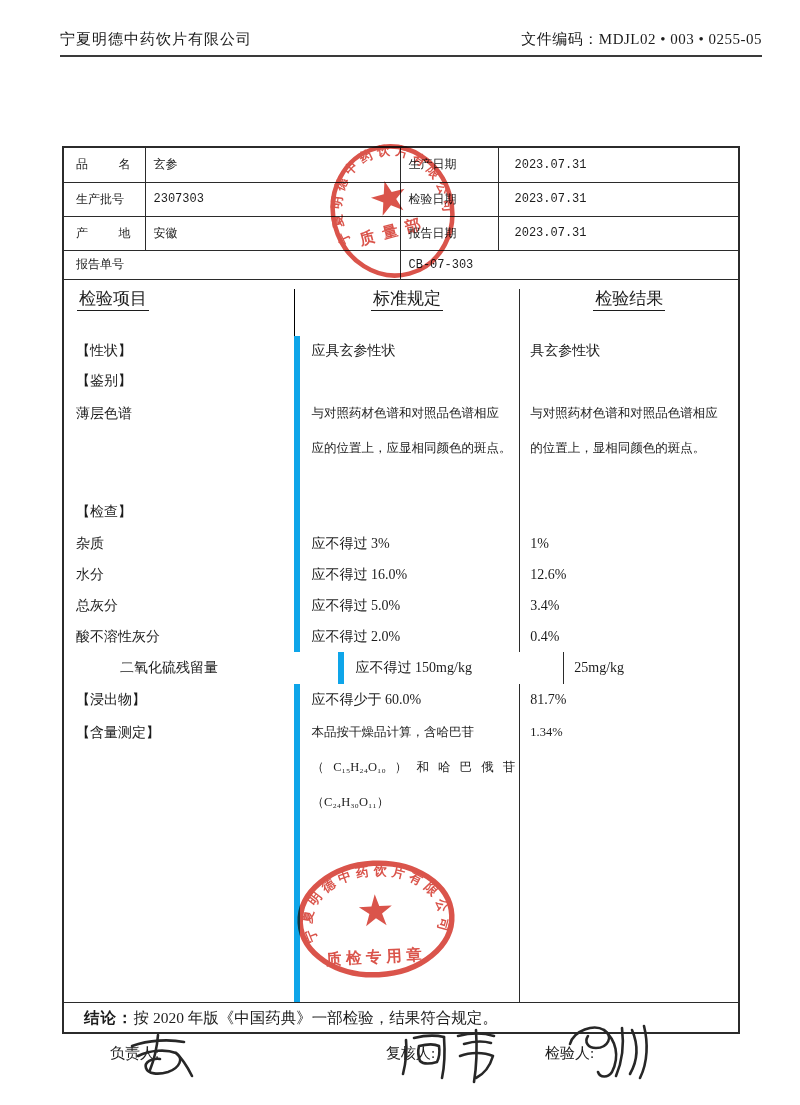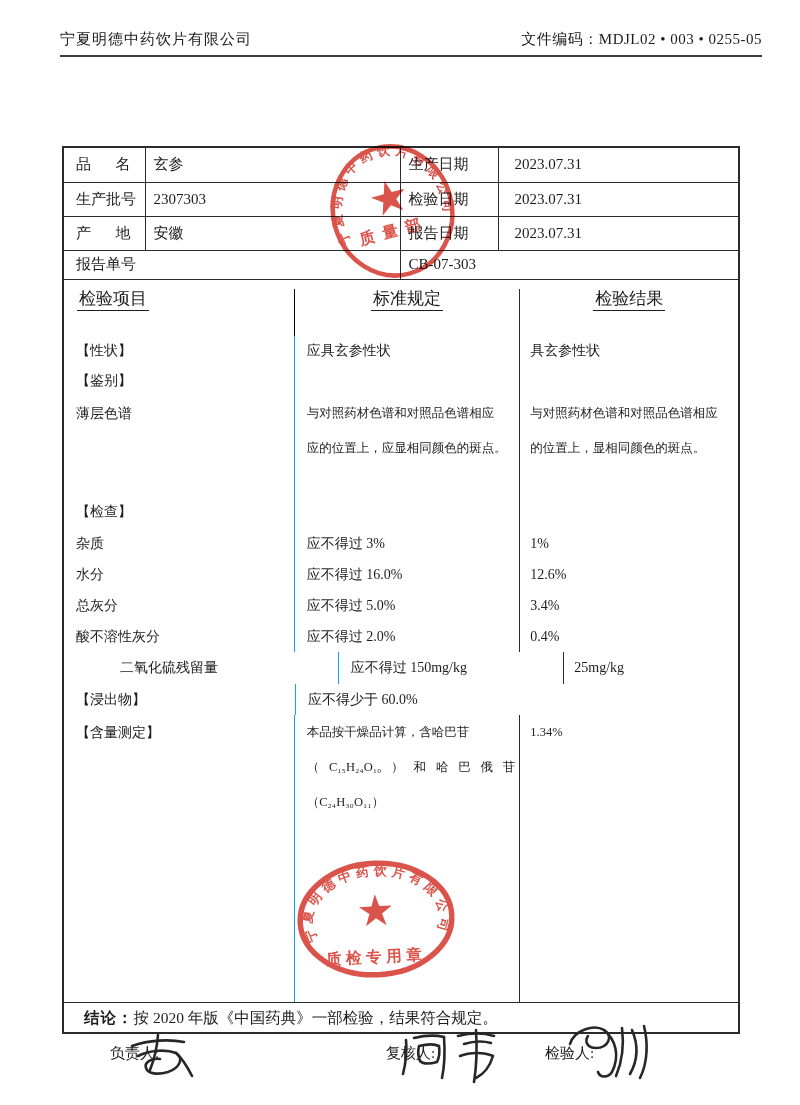--- a/index.html
+++ b/index.html
@@ -26,39 +26,39 @@
     text-align:center; font-size:29px; font-weight:bold; letter-spacing:3px;
   }
 
   
   .report {
     position:absolute; left:62px; top:146px; width:678px;
     border:2px solid #2b2b2b; background:#fff;
   }
 
   
-  .info-table { width:100%; border-collapse:collapse; table-layout:fixed; font-size:15px; }
+  .info-table { width:100%; border-collapse:collapse; table-layout:fixed; font-size:12px;font-family:Liberation Mono, monospace; }
   .info-table td { border:1px solid #2b2b2b; padding:0 0 0 8px; white-space:nowrap; overflow:hidden; }
   .info-table tr { height:34px; }
   .info-table tr.last { height:29px; }
   .info-table td.c1 { width:81px; padding-left:12px; }
   .info-table td.c2 { width:255px; }
   .info-table td.c3 { width:98px; }
   .info-table td.c4 { width:242px; padding-left:16px; }
   .info-table td.spread { text-align:justify; text-align-last:justify; padding-right:14px; }
   .info-table tr td:first-child { border-left:none; }
   .info-table tr td:last-child  { border-right:none; }
   .info-table tr:first-child td { border-top:none; }
 
   
   .main-grid { width:100%; font-size:14px; }
   .mrow { display:flex; width:100%; }
   .mcell { overflow:hidden; }
   .col-item     { width:231px; padding-left:12px; }
-  .col-standard { width:227px; padding-left:12px; padding-right:4px; border-left:1px solid #0ea5e9; }
+  .col-standard { width:227px; padding-left:12px; padding-right:4px; border-left:6px solid #0ea5e9; }
   .col-result   { width:220px; padding-left:10px; padding-right:4px; border-left:1px solid #2b2b2b; }
   .mrow .mcell { line-height:inherit; white-space:nowrap; }
   .mrow.wrap .col-standard, .mrow.wrap .col-result {
     white-space:pre-line; line-height:35px; font-size:12.5px; text-align:justify;
   }
   .mrow.wrap .col-item { line-height:35px; }
 
   
   .mhead { display:flex; height:56px; font-size:17px; padding-top:9px; }
   .mhead .hcell { line-height:20px; }
@@ -182,20 +182,21 @@
             <div class="mcell col-result">0.4%</div>
           </div>
           <div class="mrow" style="height: 32px; line-height: 32px; margin-left: 44px;">
             <div class="mcell col-item">二氧化硫残留量</div>
             <div class="mcell col-standard">应不得过 150mg/kg</div>
             <div class="mcell col-result">25mg/kg</div>
           </div>
           <div class="mrow" style="height: 31px; line-height: 31px;">
             <div class="mcell col-item">【浸出物】</div>
             <div class="mcell col-standard">应不得少于 60.0%</div>
+            <div class="mcell col-result">81.7%</div>
           </div>
           <div class="mrow wrap" style="height: 110px;">
             <div class="mcell col-item">【含量测定】</div>
             <div class="mcell col-standard">本品按干燥品计算，含哈巴苷
 （C₁₅H₂₄O₁₀）和哈巴俄苷（C₂₄H₃₀O₁₁）
 的总量不得少于 0.45%。</div>
             <div class="mcell col-result">1.34%</div>
           </div>
           <div class="mrow" style="height: 177px; line-height: 177px;">
             <div class="mcell col-item"></div>

